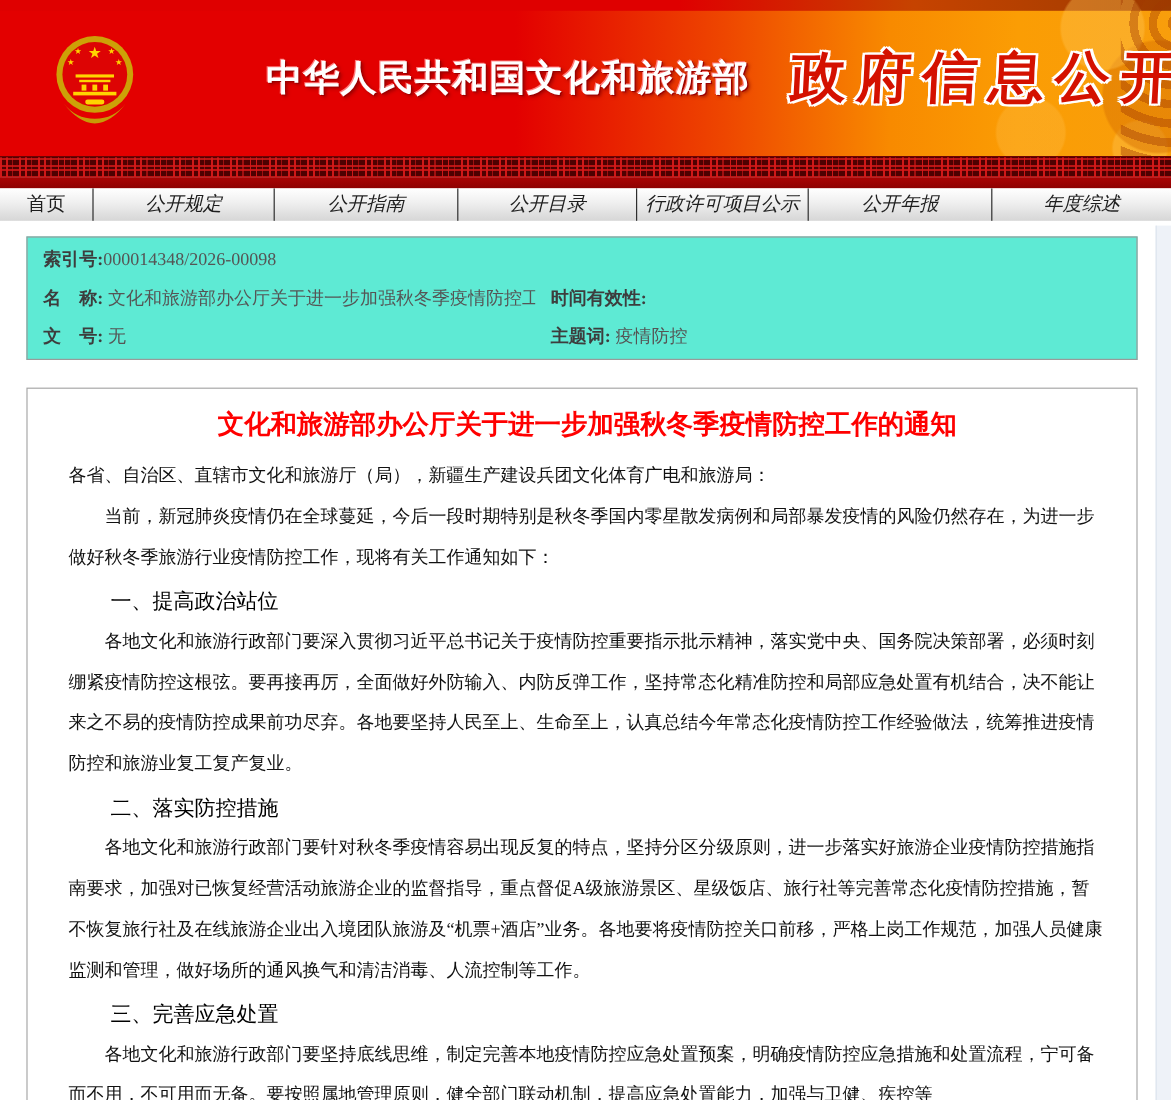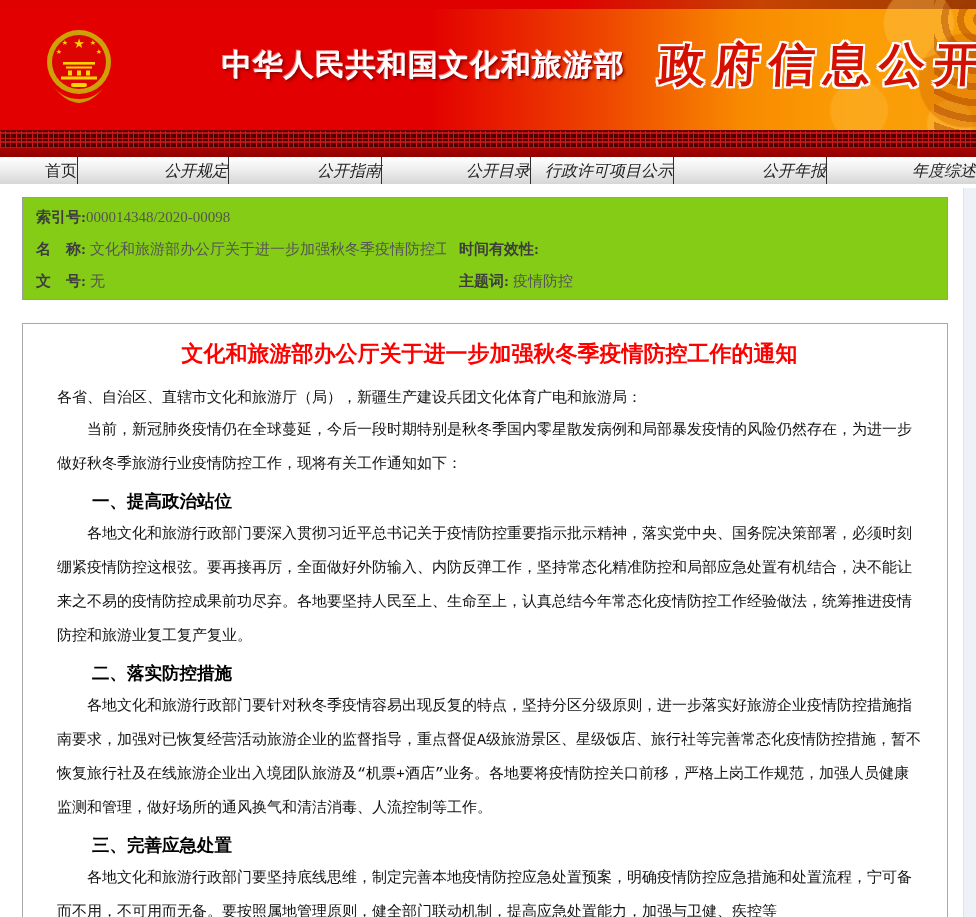--- a/index.html
+++ b/index.html
@@ -57,48 +57,48 @@
   }
   .maroon-bar{height:9px;background:linear-gradient(#a90404,#8d0101);}
   
   .nav{
     display:flex;height:27px;line-height:27px;
     background:linear-gradient(#ffffff,#efefef 45%,#d6d6d6);
     font-family:"Liberation Sans","DejaVu Sans",sans-serif;
     font-size:16px;color:#1e1e1e;
   }
   .nav .tab{
-    text-align:right;cursor:pointer;box-sizing:border-box;white-space:nowrap;
+    text-align:center;cursor:pointer;box-sizing:border-box;white-space:nowrap;
   }
   .nav .tab + .tab{border-left:1px solid #2e2e2e;font-style:italic;}
   
   .meta-box{
-    margin:13px 28px 0 22px;border:1px solid #9a9a9a;background:#84cc16;
+    margin:13px 28px 0 22px;border:1px solid #9a9a9a;background:#5eead4;
     padding:3px 0 2px;font-size:15px;
   }
   .meta-row{display:flex;line-height:32px;}
   .meta-cell{display:flex;padding-left:13px;box-sizing:border-box;}
   .meta-cell.left{width:423px;flex:none;}
   .meta-cell.right{flex:1;}
   .meta-label{font-weight:bold;color:#3d3d3d;white-space:nowrap;}
   .meta-value{color:#555;margin-left:4px;white-space:nowrap;overflow:hidden;}
   
   .content-box{
     margin:23px 28px 0 22px;border:1px solid #a8a8a8;background:#fff;
     padding:12px 25px 60px 34px;min-height:560px;box-sizing:border-box;
   }
   .doc-title{
     margin:2px 0 10px;text-align:center;font-size:22px;line-height:32px;
     font-weight:bold;color:#f00;
   }
   .doc-line{margin:0;font-size:15px;line-height:34px;color:#111;}
-  .doc-line.indent{text-indent:2em;font-family:Liberation Mono, monospace;}
+  .doc-line.indent{text-indent:2em;}
   .doc-heading{
     margin:2px 0 0;font-size:17.5px;line-height:34px;color:#000;
-    font-weight:bold;text-indent:2em;
+    font-weight:normal;text-indent:2em;
   }
   
   .scroll-track{
     position:absolute;top:188px;right:0;width:12px;bottom:0;
     background:#eef2f8;border-left:1px solid #dde4ee;
   }
 </style>
 </head>
 <body>
 
@@ -143,21 +143,21 @@
   <div class="tab" style="width:149px">公开目录</div>
   <div class="tab" style="width:143px">行政许可项目公示</div>
   <div class="tab" style="flex:1">公开年报</div>
   <div class="tab" style="width:150px">年度综述</div>
 </div>
 
 <div class="meta-box">
   <div class="meta-row">
     <div class="meta-cell left">
       <span class="meta-label">索引号:</span>
-      <span class="meta-value" style="margin-left:0">000014348/2020-00098</span>
+      <span class="meta-value" style="margin-left:0">000014348/2026-00098</span>
     </div>
   </div>
   <div class="meta-row">
     <div class="meta-cell left">
       <span class="meta-label">名　称:</span>
       <span class="meta-value">文化和旅游部办公厅关于进一步加强秋冬季疫情防控工作的通知</span>
     </div>
     <div class="meta-cell right">
       <span class="meta-label">时间有效性:</span>
       <span class="meta-value"></span>

